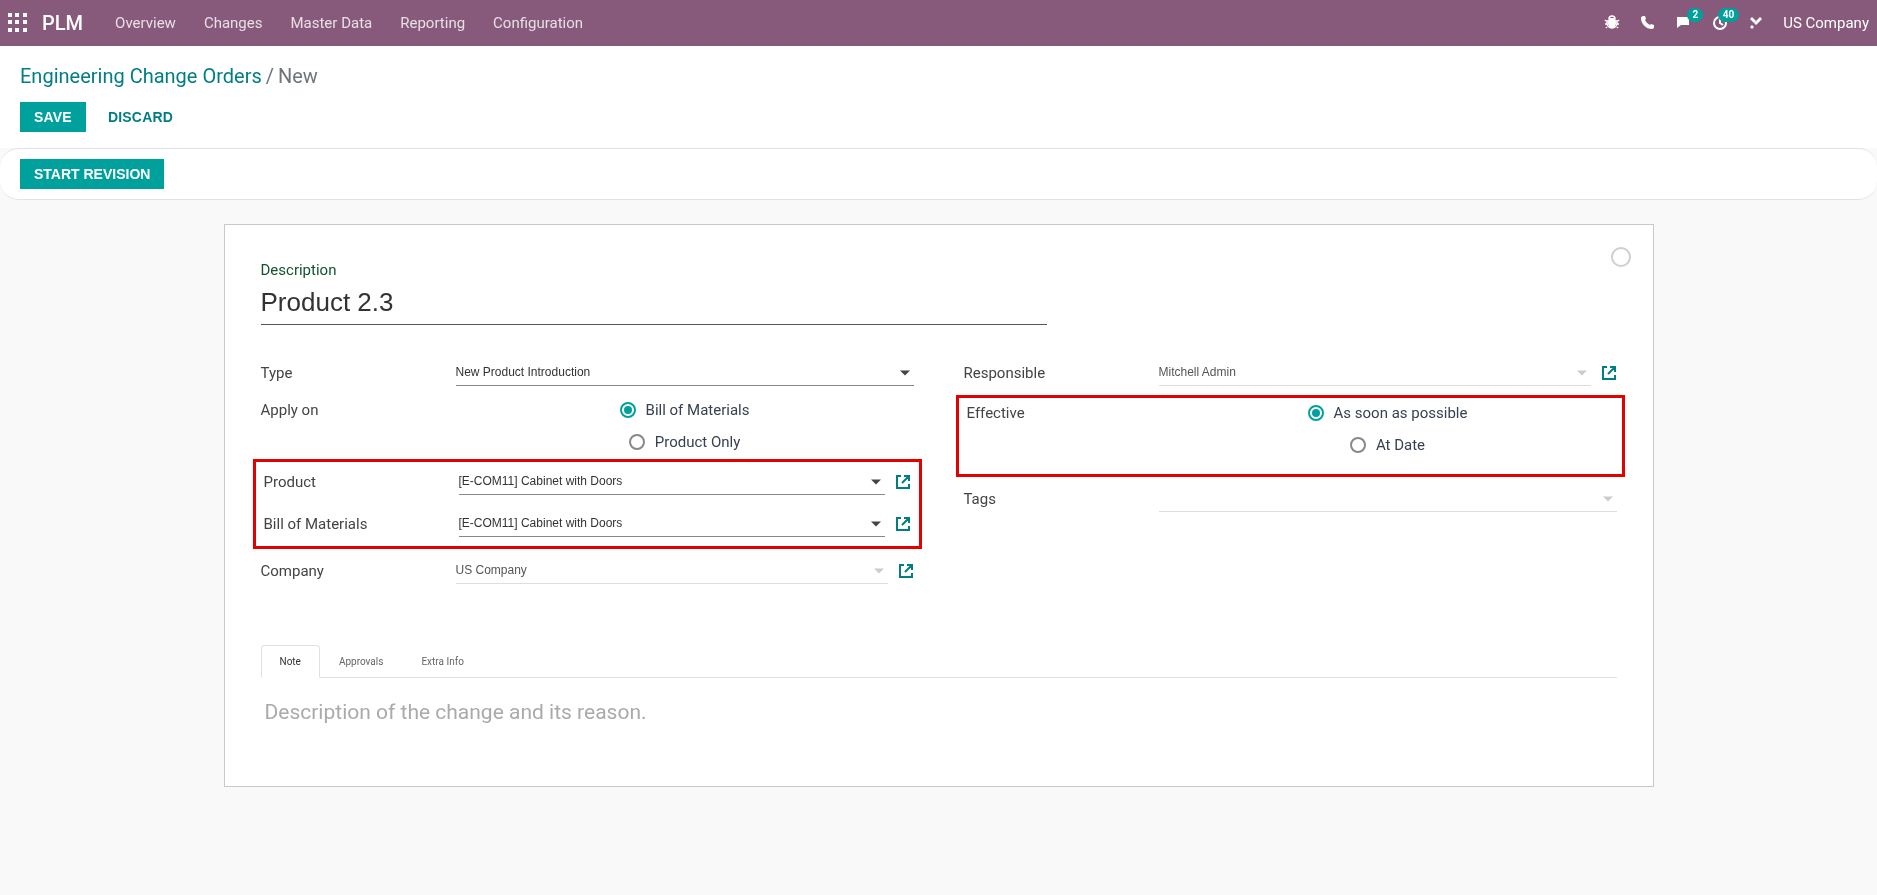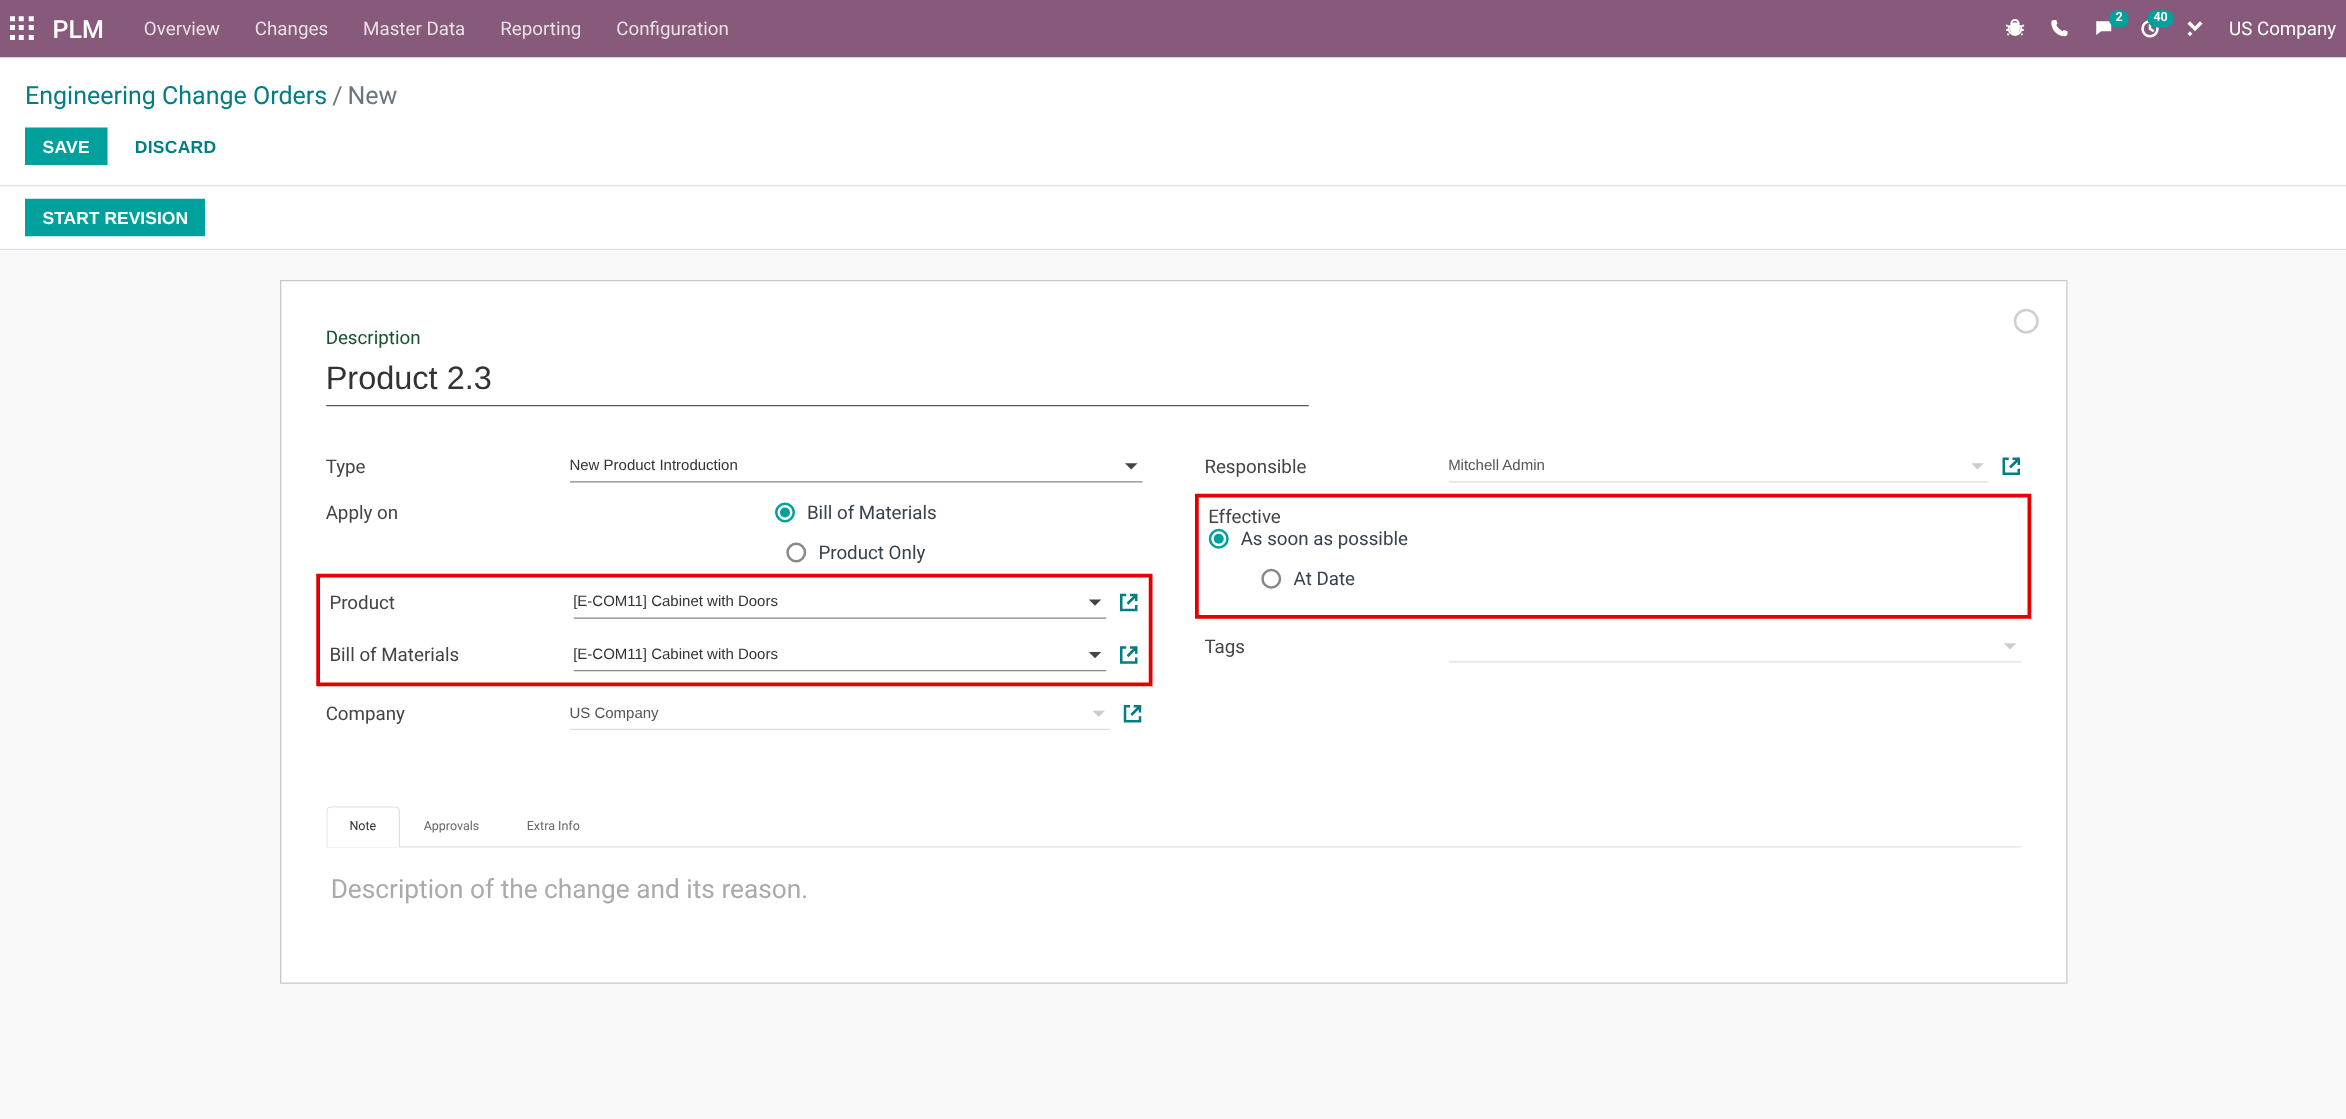--- a/index.html
+++ b/index.html
@@ -27,21 +27,21 @@
   .breadcrumb { font-size: 20px; margin-bottom: 14px; }
   .breadcrumb a { color: #017E84; text-decoration: none; }
   .breadcrumb .sep { color: #6c757d; margin: 0 4px; }
   .breadcrumb .current { color: #6c757d; }
   .action-buttons { display: flex; align-items: center; gap: 8px; padding-bottom: 12px; }
   .btn { border: none; padding: 7px 14px; font-size: 14px; font-weight: 600; cursor: pointer; text-transform: uppercase; letter-spacing: 0.2px; }
   .btn-primary { background: #00A09D; color: #fff; }
   .btn-link { background: transparent; color: #017E84; }
   
   
-  .statusbar-wrap { background: #fff; border-top: 1px solid #dee2e6; border-bottom: 1px solid #dee2e6; padding: 10px 20px; }
+  .statusbar-wrap { background: #fff; border-top: 1px solid #dee2e6; border-bottom: 1px solid #dee2e6; padding: 10px 20px; border-radius: 19px; }
   .statusbar-content { max-width: 1580px; margin: 0; }
   .btn-start { background: #00A09D; color: #fff; border: none; padding: 7px 14px; font-size: 14px; font-weight: 600; cursor: pointer; text-transform: uppercase; }
   
   
   .sheet-bg { padding: 24px 80px; }
   .sheet { background: #fff; border: 1px solid #c8c8c8; max-width: 1430px; margin: 0 auto; padding: 36px 36px 40px; position: relative; }
   .circle-indicator { position: absolute; top: 22px; right: 22px; width: 20px; height: 20px; border: 2px solid #cfcfcf; border-radius: 50%; cursor: pointer; }
   
   .desc-label { font-size: 15px; color: #14532d; margin-bottom: 4px; }
   .desc-input { width: 58%; font-size: 26px; border: none; border-bottom: 1px solid #555; padding: 4px 0 6px; outline: none; color: #333; }
@@ -224,21 +224,21 @@
           <div class="form-field">
             <input class="m2o-input readonly" value="Mitchell Admin" style="">
             <span class="caret light"></span>
           </div>
           <span class="ext-link"><svg viewBox="0 0 16 16">
                 <path d="M6 2H2v12h12v-4M9 2h5v5M14 2L7 9" stroke="#017E84" stroke-width="2" fill="none"></path>
               </svg></span>
         </div>
 
         <div class="highlight-box">
-          <div class="form-row" style="align-items:flex-start;flex-direction:column;">
+          <div class="form-row" style="align-items:flex-start;">
             <div class="form-label">Effective</div>
             <div class="form-field radio-stack">
               <div class="radio-opt">
                 <span class="radio-circle checked"></span>
                 <span class="radio-label">As soon as possible</span>
               </div>
               <div class="radio-opt">
                 <span class="radio-circle"></span>
                 <span class="radio-label">At Date</span>
               </div>

